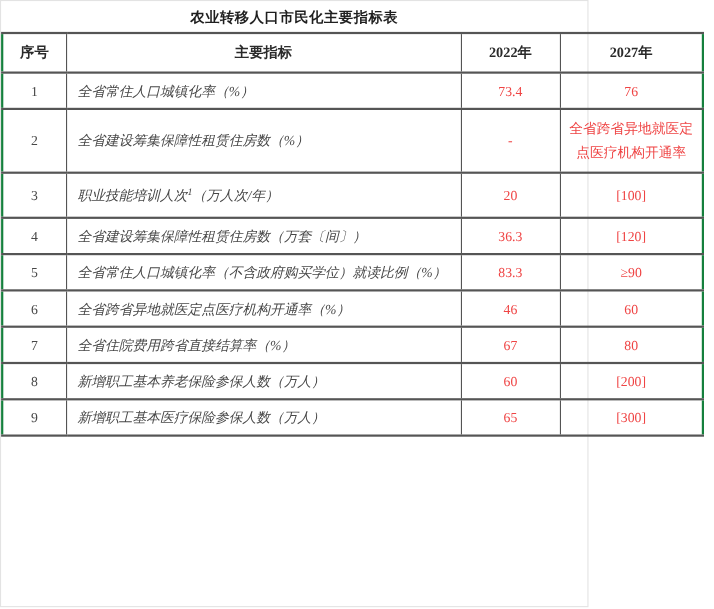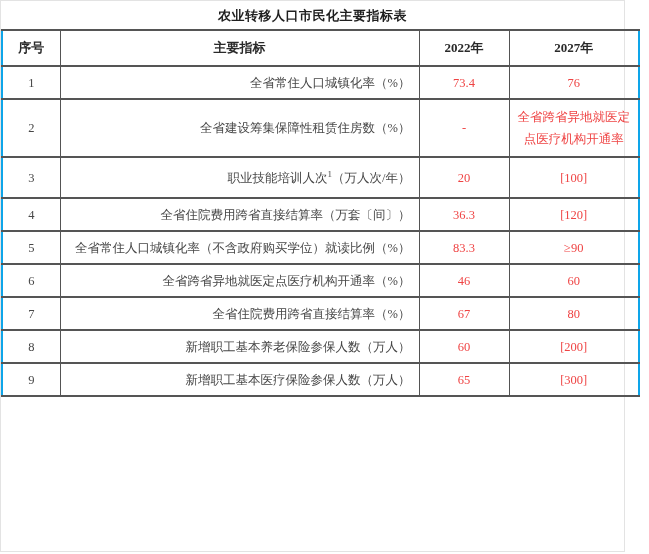--- a/index.html
+++ b/index.html
@@ -8,42 +8,42 @@
     background: #ffffff;
   }
   body {
     width: 649px;
     height: 554px;
     font-family: "Liberation Serif", "DejaVu Serif", serif;
     color: #454545;
     overflow: hidden;
   }
   .page {
-    width: 625px;
+    width: 535px;
     height: 552px;
     border: 1px solid #e3e3e3;
     background: #ffffff;
     box-sizing: border-box;
   }
   .doc-title {
     text-align: center;
     font-size: 13px;
     font-weight: bold;
     color: #1f1f1f;
     letter-spacing: 0.5px;
     padding-top: 7px;
     height: 21px;
     line-height: 16px;
   }
   table.indicator-table {
     border-collapse: collapse;
     table-layout: fixed;
     width: 637px;
     margin: 0 auto;
-    border: 2px solid #0ea5e9;
+    border: 2px solid #15803d;
   }
   col.c-no   { width: 58px;  }
   col.c-ind  { width: 359px; }
   col.c-2022 { width: 90px;  }
   col.c-2027 { width: 130px; }
   th, td {
     border-left: 1px solid #545454;
     border-right: 1px solid #545454;
     border-top: 2px solid #555555;
     border-bottom: 2px solid #555555;
@@ -59,23 +59,24 @@
   th {
     font-weight: bold;
     font-size: 13px;
     color: #2a2a2a;
     height: 36px;
   }
   td { height: 33px; }
   tr.r-tall td { height: 58px; }
   tr.r-mid  td { height: 41px; }
   td.ind-cell {
-    text-align: right;
+    text-align: left;
     padding-left: 10px;
     padding-right: 8px;
+    font-style: italic;
   }
   td.val-cell { color: #ef4444; }
   sup.fn {
     font-size: 9px;
     line-height: 0;
     vertical-align: super;
     color: #474747;
   }
 </style>
 </head>
@@ -113,21 +114,21 @@
         <td class="val-cell">全省跨省异地就医定点医疗机构开通率</td>
       </tr>
       <tr class="r-mid">
         <td>3</td>
         <td class="ind-cell"><span>职业技能培训人次</span><sup class="fn">1</sup><span>（万人次/年）</span></td>
         <td class="val-cell">20</td>
         <td class="val-cell">[100]</td>
       </tr>
       <tr>
         <td>4</td>
-        <td class="ind-cell"><span>全省住院费用跨省直接结算率（万套〔间〕）</span><sup class="fn"></sup><span></span></td>
+        <td class="ind-cell"><span>全省建设筹集保障性租赁住房数（万套〔间〕）</span><sup class="fn"></sup><span></span></td>
         <td class="val-cell">36.3</td>
         <td class="val-cell">[120]</td>
       </tr>
       <tr>
         <td>5</td>
         <td class="ind-cell"><span>全省常住人口城镇化率（不含政府购买学位）就读比例（%）</span><sup class="fn"></sup><span></span></td>
         <td class="val-cell">83.3</td>
         <td class="val-cell">≥90</td>
       </tr>
       <tr>

